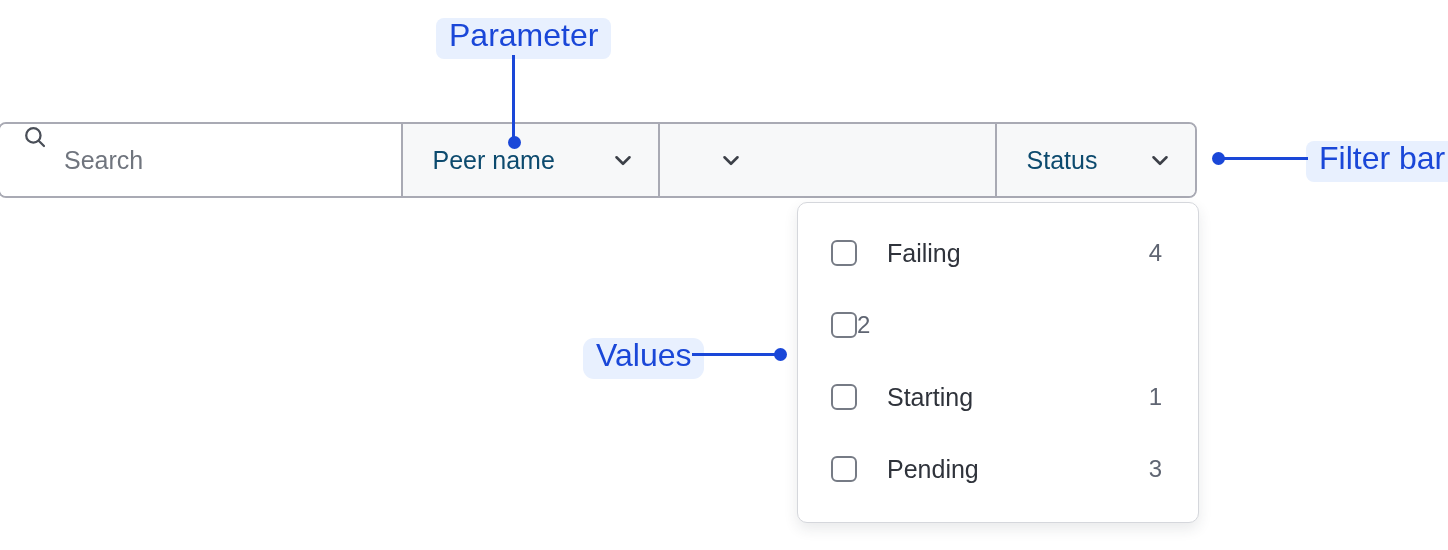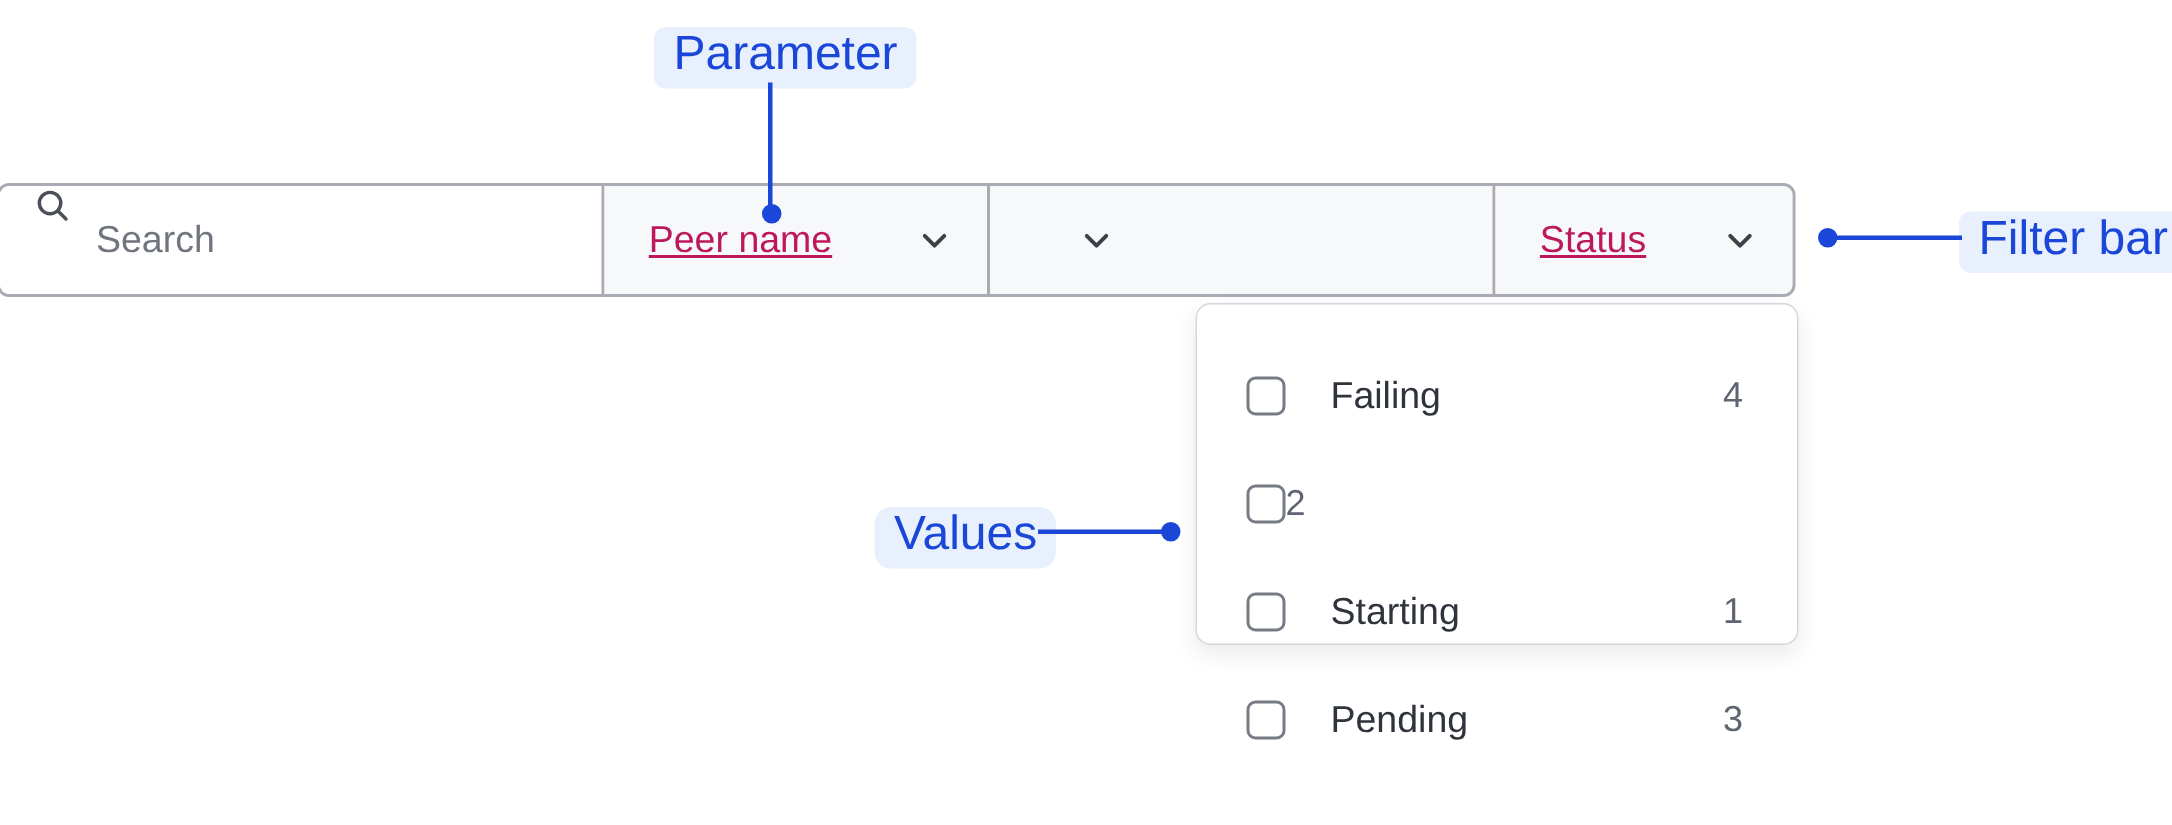--- a/index.html
+++ b/index.html
@@ -68,48 +68,47 @@
     align-items: center;
     justify-content: space-between;
     background: #f7f8f9;
     border-right: 2px solid #a9aab4;
     padding: 0 22px 0 30px;
     cursor: pointer;
   }
   .dd-cell:last-child { border-right: 0; }
   .dd-cell .dd-label {
     font-size: 25px;
-    color: #be185d;
+    color: #0c4a6e;
     white-space: nowrap;
-    text-decoration: underline;
   }
   .chev {
     width: 26px;
     height: 26px;
     margin-left: 28px;
     flex: 0 0 auto;
     display: block;
   }
   #dd-peer-name    { width: 258px; }
   #dd-cluster-part { width: 338px; }
   #dd-status       { width: 199px; }
 
   
   #status-panel {
     position: absolute;
     left: 797px;
     top: 202px;
     width: 402px;
-    height: 228px;
+    height: 321px;
     box-sizing: border-box;
     background: #ffffff;
     border: 1px solid #d5d7dc;
     border-radius: 10px;
     box-shadow: 0 6px 14px rgba(40,45,60,0.10);
-    padding: 25px 0;
+    padding: 14px 0;
   }
   .opt-row {
     height: 72px;
     display: flex;
     align-items: center;
     padding: 0 36px 0 33px;
     box-sizing: border-box;
     cursor: pointer;
   }
   .cbox {

